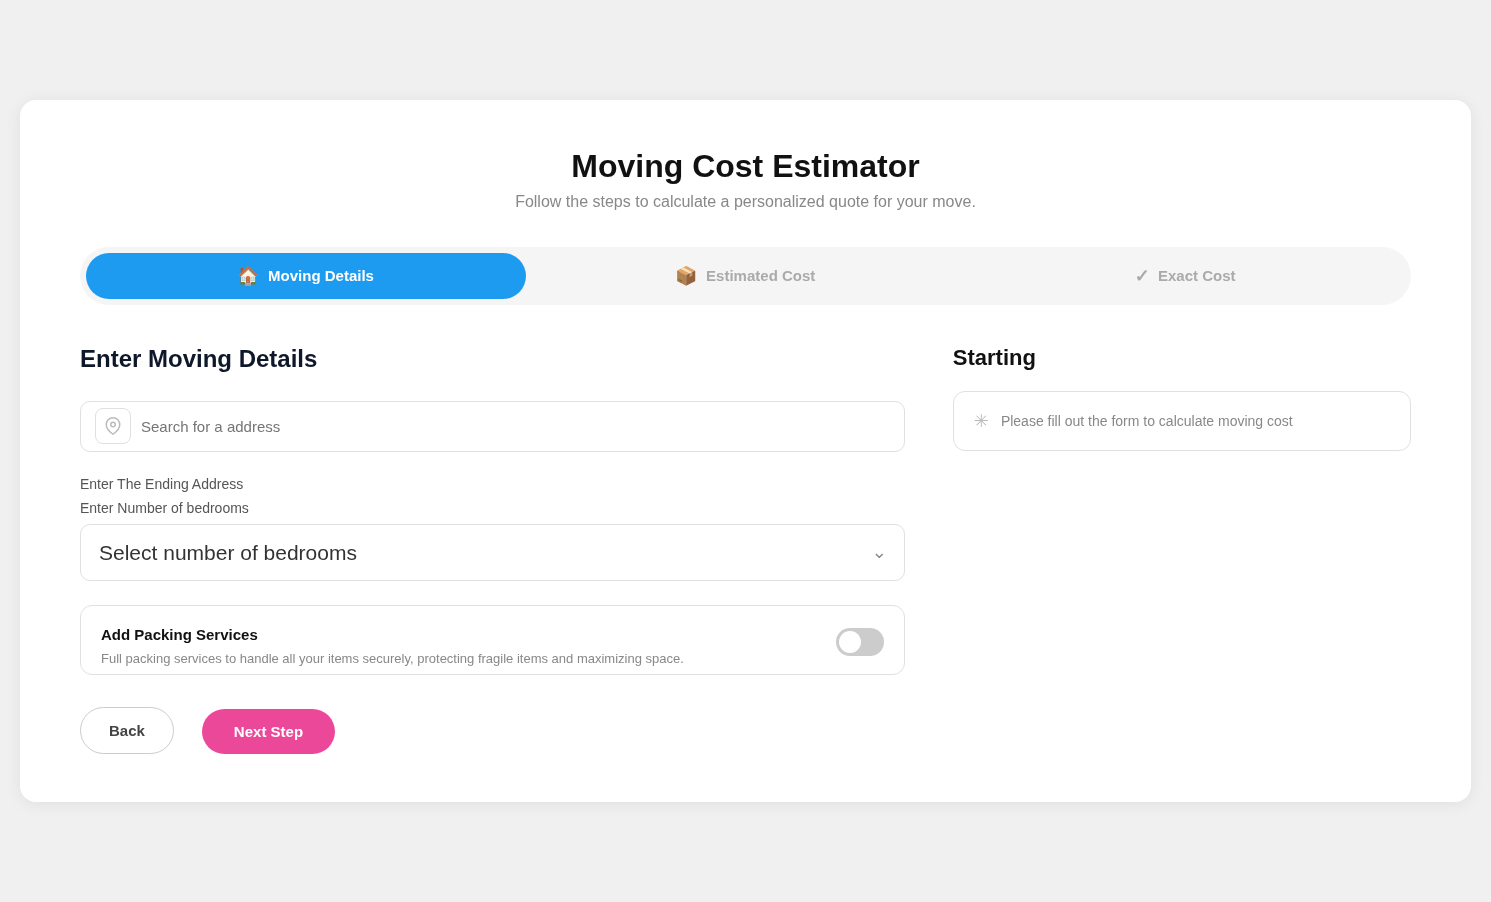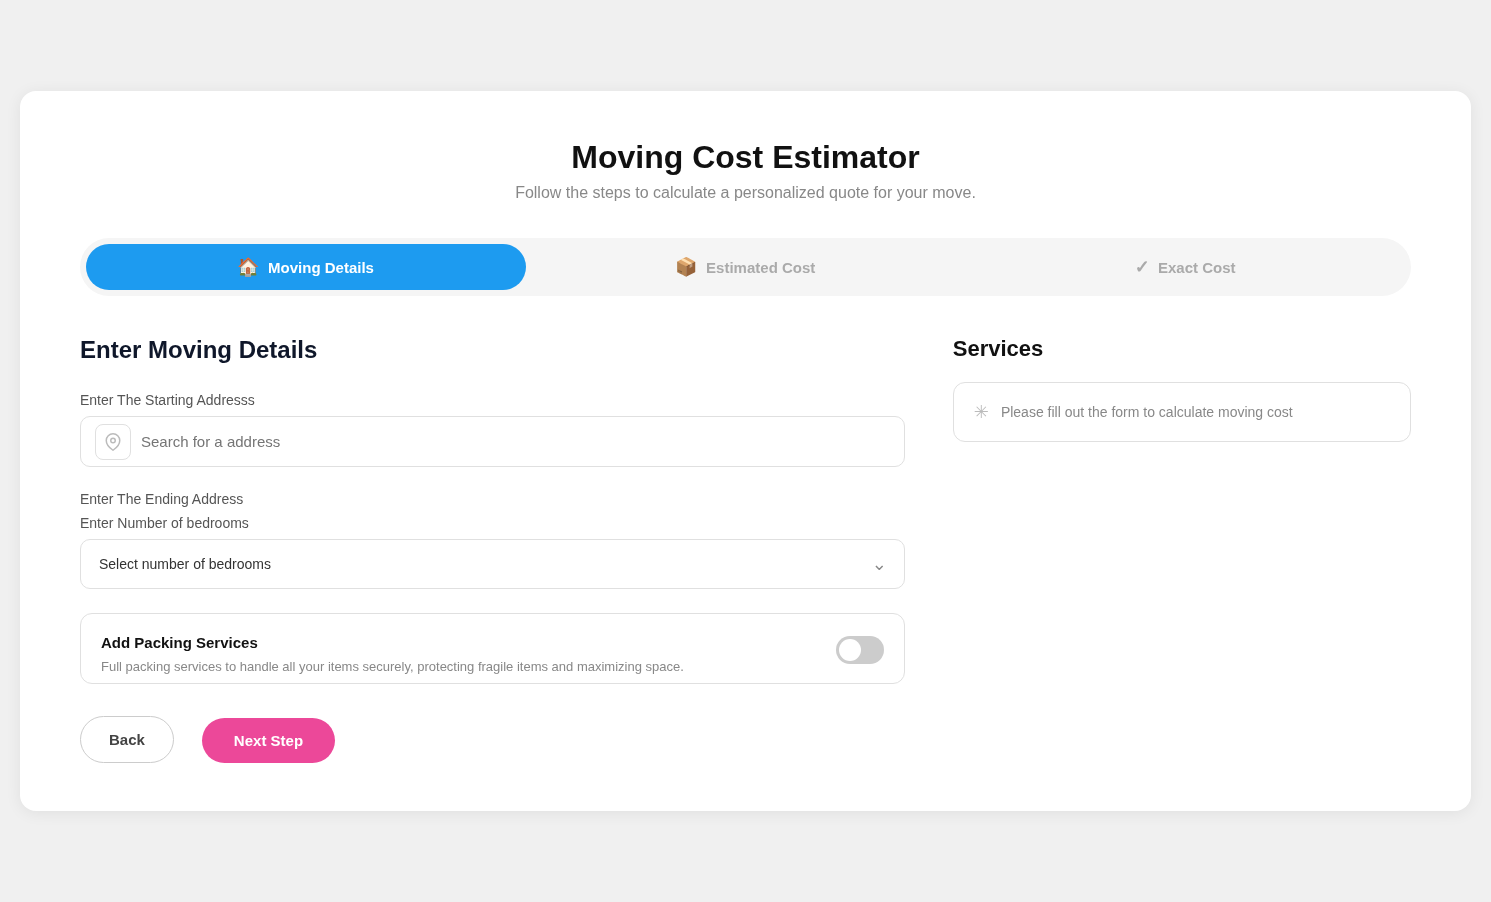--- a/index.html
+++ b/index.html
@@ -117,21 +117,21 @@
     }
     .select-wrap {
       position: relative;
       margin-bottom: 24px;
     }
     .select-wrap select {
       width: 100%;
       padding: 16px 18px;
       border: 1.5px solid #e0e0e0;
       border-radius: 10px;
-      font-size: 14px;
+      font-size: 21px;
       color: #333;
       appearance: none;
       background: #fff;
       cursor: pointer;
       outline: none;
     }
     .select-wrap .chevron {
       position: absolute;
       right: 18px;
       top: 50%;
@@ -253,21 +253,20 @@
     <div class="step">
       <span class="step-icon">✓</span>
       <span>Exact Cost</span>
     </div>
   </div>
 
   <div class="main-content">
     <div class="left-panel">
       <h2 class="section-title">Enter Moving Details</h2>
 
-      <p class="field-label">Enter The Starting Addresss</p>
       <div class="address-input-wrap">
         <div class="pin-icon">
           <svg width="18" height="18" viewBox="0 0 24 24" fill="none" stroke="#bbb" stroke-width="2" stroke-linecap="round" stroke-linejoin="round">
             <path d="M21 10c0 7-9 13-9 13s-9-6-9-13a9 9 0 0 1 18 0z"></path>
             <circle cx="12" cy="10" r="3"></circle>
           </svg>
         </div>
         <input type="text" placeholder="Search for a address" style="">
       </div>
 
@@ -297,20 +296,20 @@
         </label>
       </div>
 
       <div class="buttons-row">
         <button class="btn-back">Back</button>
         <button class="btn-next">Next Step</button>
       </div>
     </div>
 
     <div class="right-panel">
-      <h2 class="summary-title">Services</h2>
+      <h2 class="summary-title">Starting</h2>
       <div class="summary-card">
         <span class="summary-star">✳</span>
         <span>Please fill out the form to calculate moving cost</span>
       </div>
     </div>
   </div>
 </div>
 
 </body></html>

